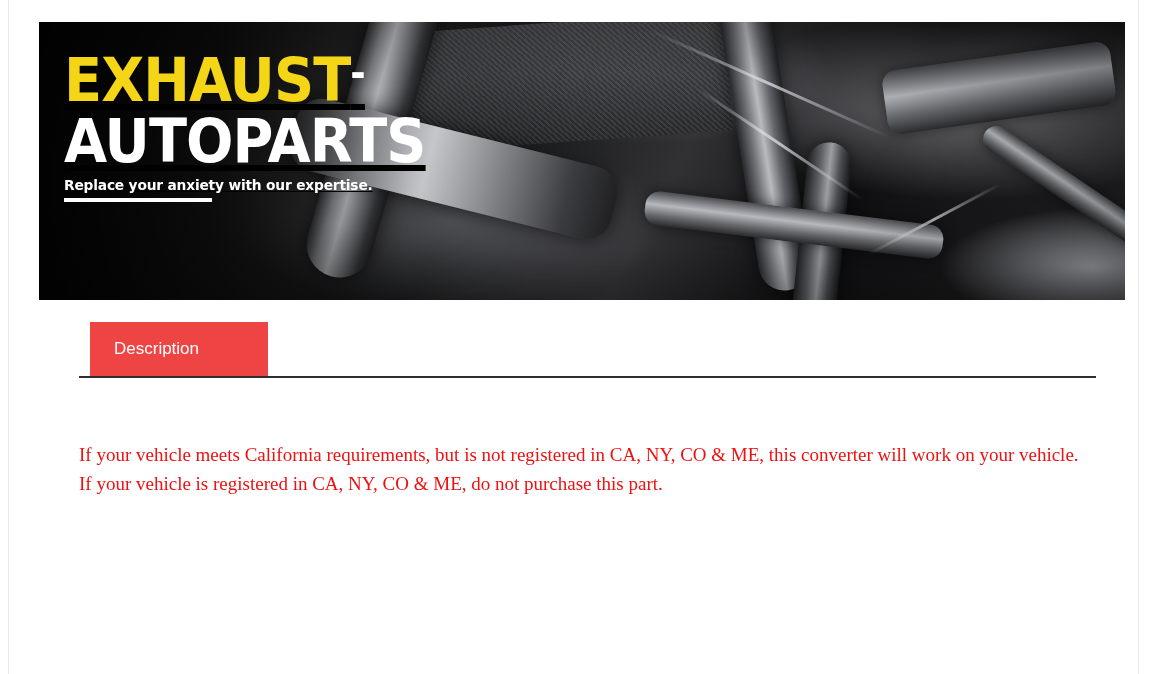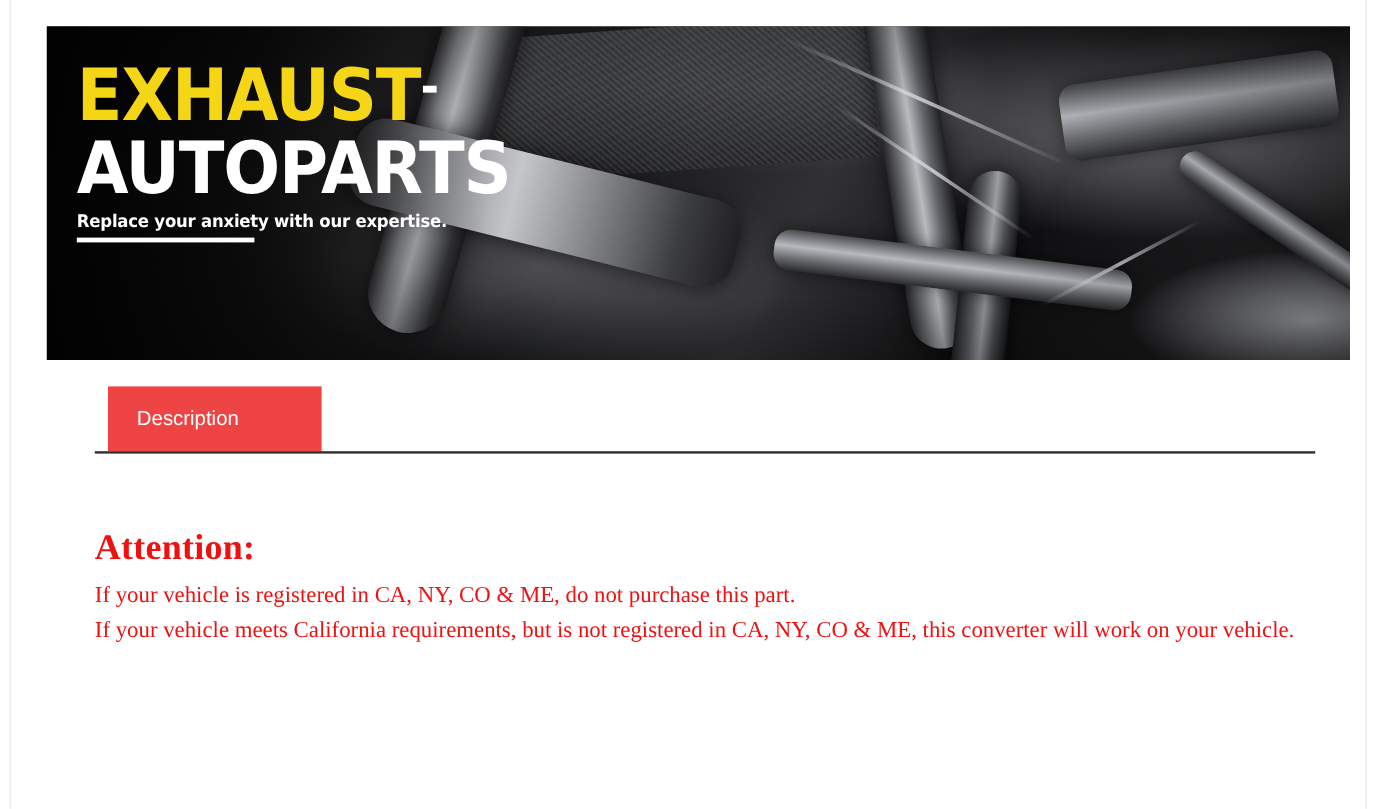--- a/index.html
+++ b/index.html
@@ -105,20 +105,21 @@
       linear-gradient(90deg, rgba(0,0,0,0.92) 0%, rgba(0,0,0,0.70) 16%, rgba(0,0,0,0.10) 34%, rgba(0,0,0,0.0) 50%),
       radial-gradient(ellipse at 50% 50%, rgba(0,0,0,0.0) 45%, rgba(0,0,0,0.45) 100%);
   }
 
   
   .logo {
     position: absolute;
     left: 25px;
     top: 20px;
     z-index: 5;
+    text-decoration: underline;
   }
   .logo-line1 {
     font-family: "DejaVu Sans", sans-serif;
     font-weight: 700;
     font-size: 60px;
     line-height: 62px;
     letter-spacing: -1px;
     white-space: nowrap;
     transform: scaleX(0.93);
     transform-origin: left center;
@@ -241,19 +242,18 @@
     </div>
 
     <div class="tabs">
       <div class="tab">
         <span>Description</span>
       </div>
       <div class="tab-underline"></div>
     </div>
 
     <div class="body-copy">
-      <p class="attention">Attention:</p>
+      <p class="warn-line wrap">If your vehicle meets California requirements, but is not registered in CA, NY, CO &amp; ME, this converter will work on your vehicle.</p>
       <p class="warn-line">If your vehicle is registered in CA, NY, CO &amp; ME, do not purchase this part.</p>
-      <p class="warn-line wrap">If your vehicle meets California requirements, but is not registered in CA, NY, CO &amp; ME, this converter will work on your vehicle.</p>
     </div>
 
   </div>
 </div>
 
 </body></html>

